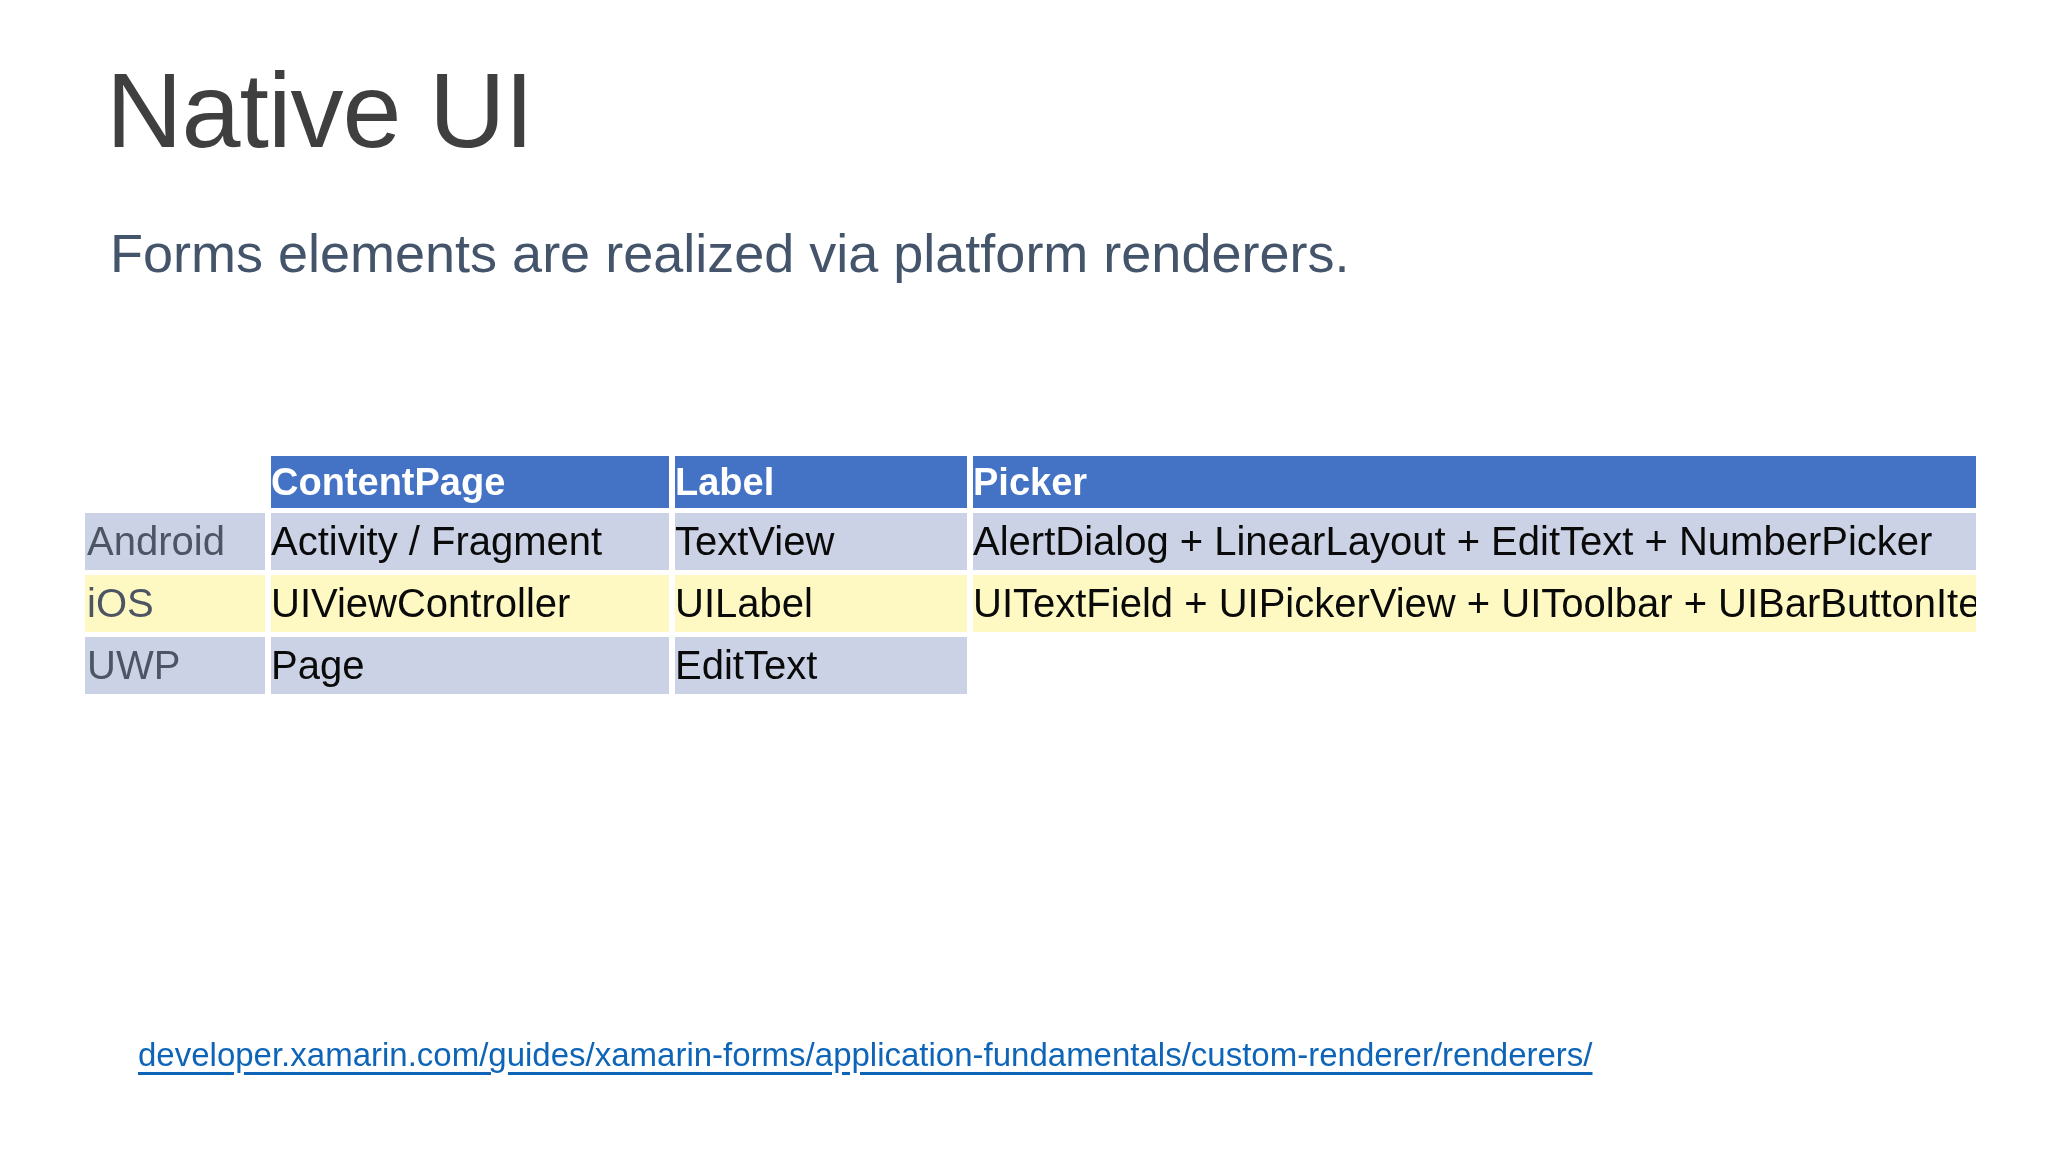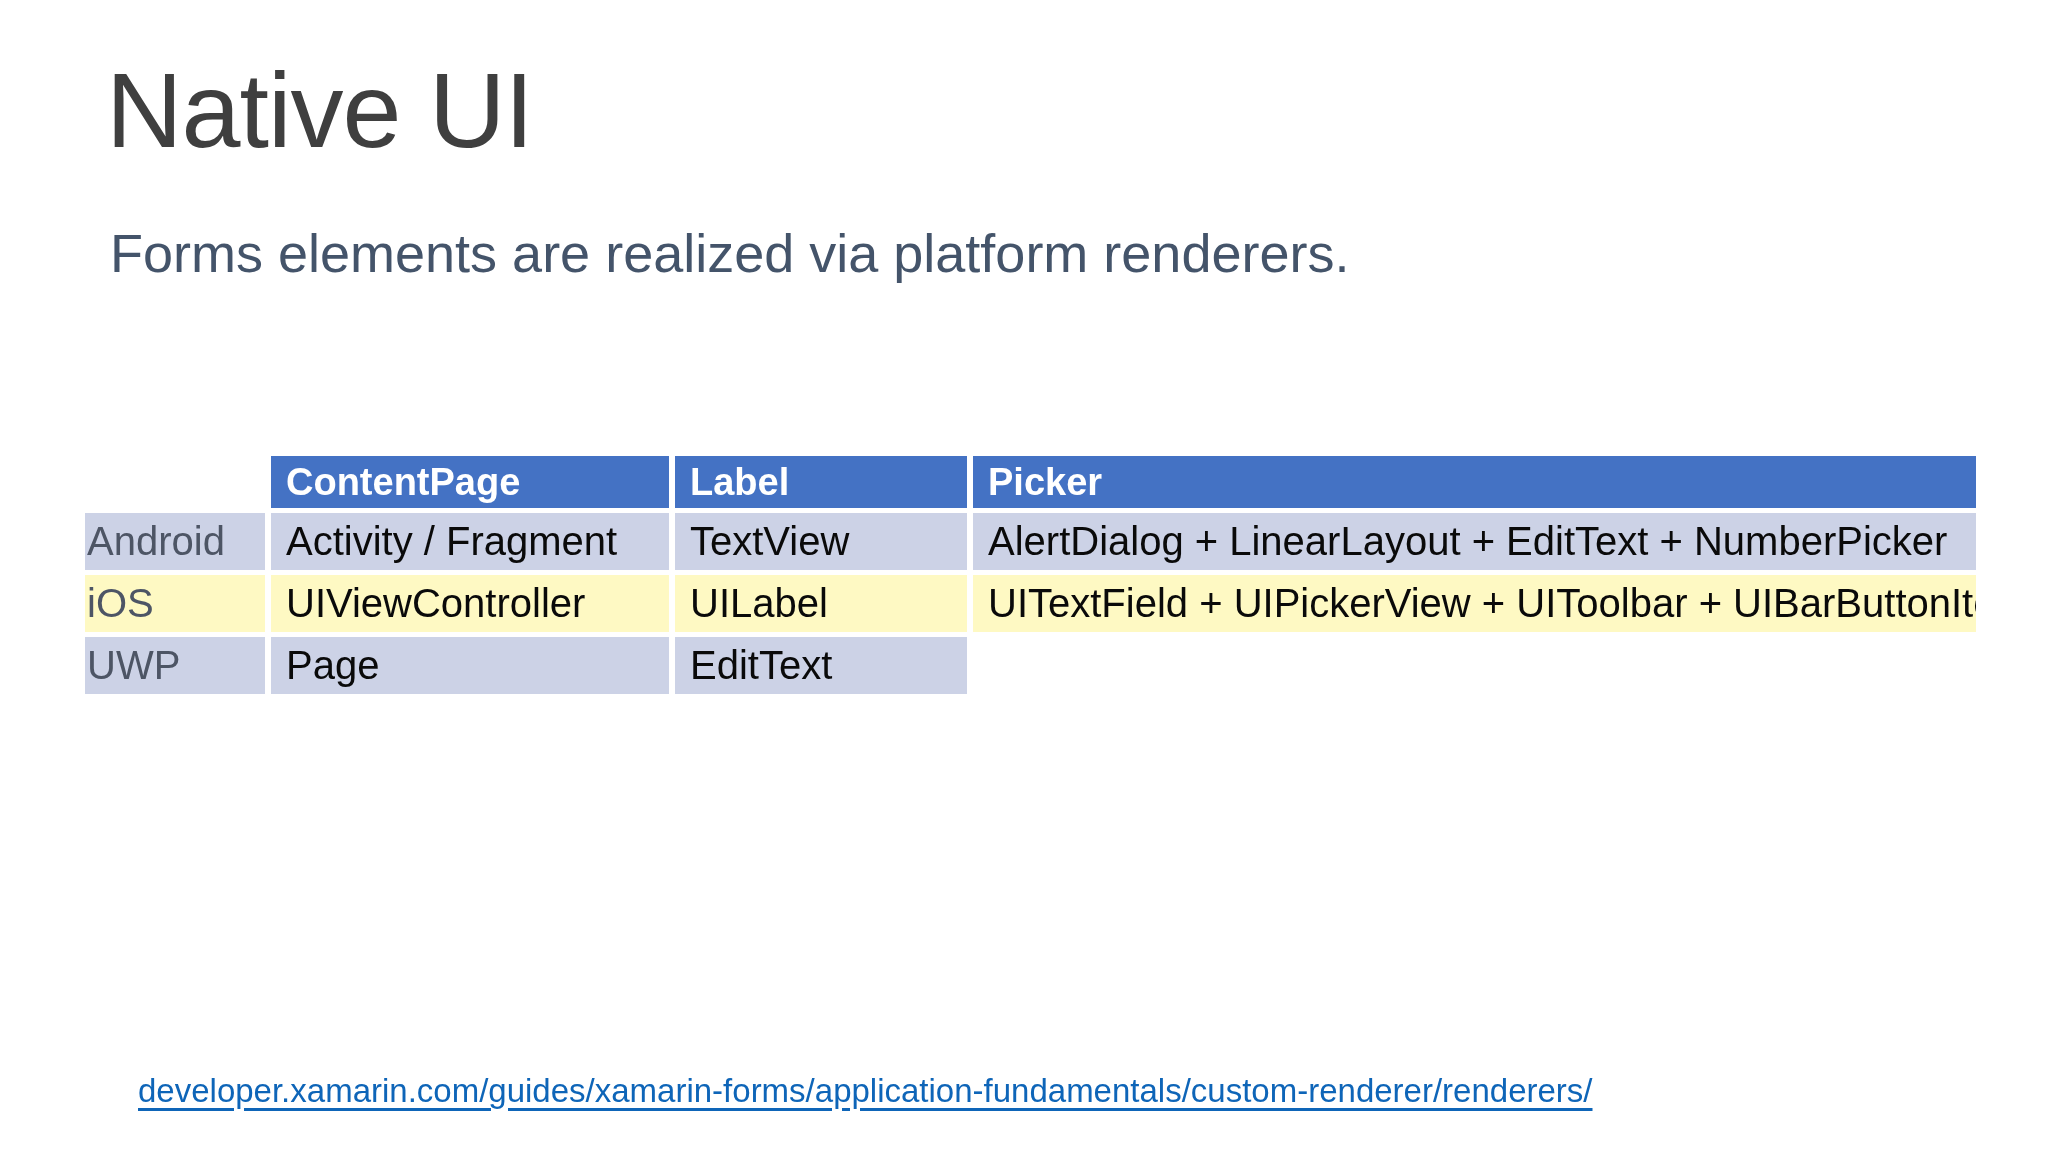--- a/index.html
+++ b/index.html
@@ -43,21 +43,20 @@
     display: grid;
     grid-template-columns: 180px 398px 292px 1003px;
     grid-template-rows: 52px 57px 57px 57px;
     column-gap: 6px;
     row-gap: 5px;
     background: transparent;
   }
   .cell {
     display: flex;
     align-items: center;
-    padding-left: 15px;
     font-size: 40px;
     color: #0a0a0a;
     white-space: nowrap;
     overflow: hidden;
   }
   .cell.corner {
     background: transparent;
   }
   .cell.th {
     background: #4472c4;
@@ -71,21 +70,21 @@
   }
   .band-dark {
     background: #ccd2e6;
   }
   .band-light {
     background: #fef9c3;
   }
   .ref-link {
     position: absolute;
     left: 138px;
-    top: 1072px;
+    top: 1036px;
     font-size: 33px;
     color: #0e65b8;
     text-decoration: underline;
     text-underline-offset: 6px;
     cursor: pointer;
     text-align: right;
   }
 </style>
 </head>
 <body>

